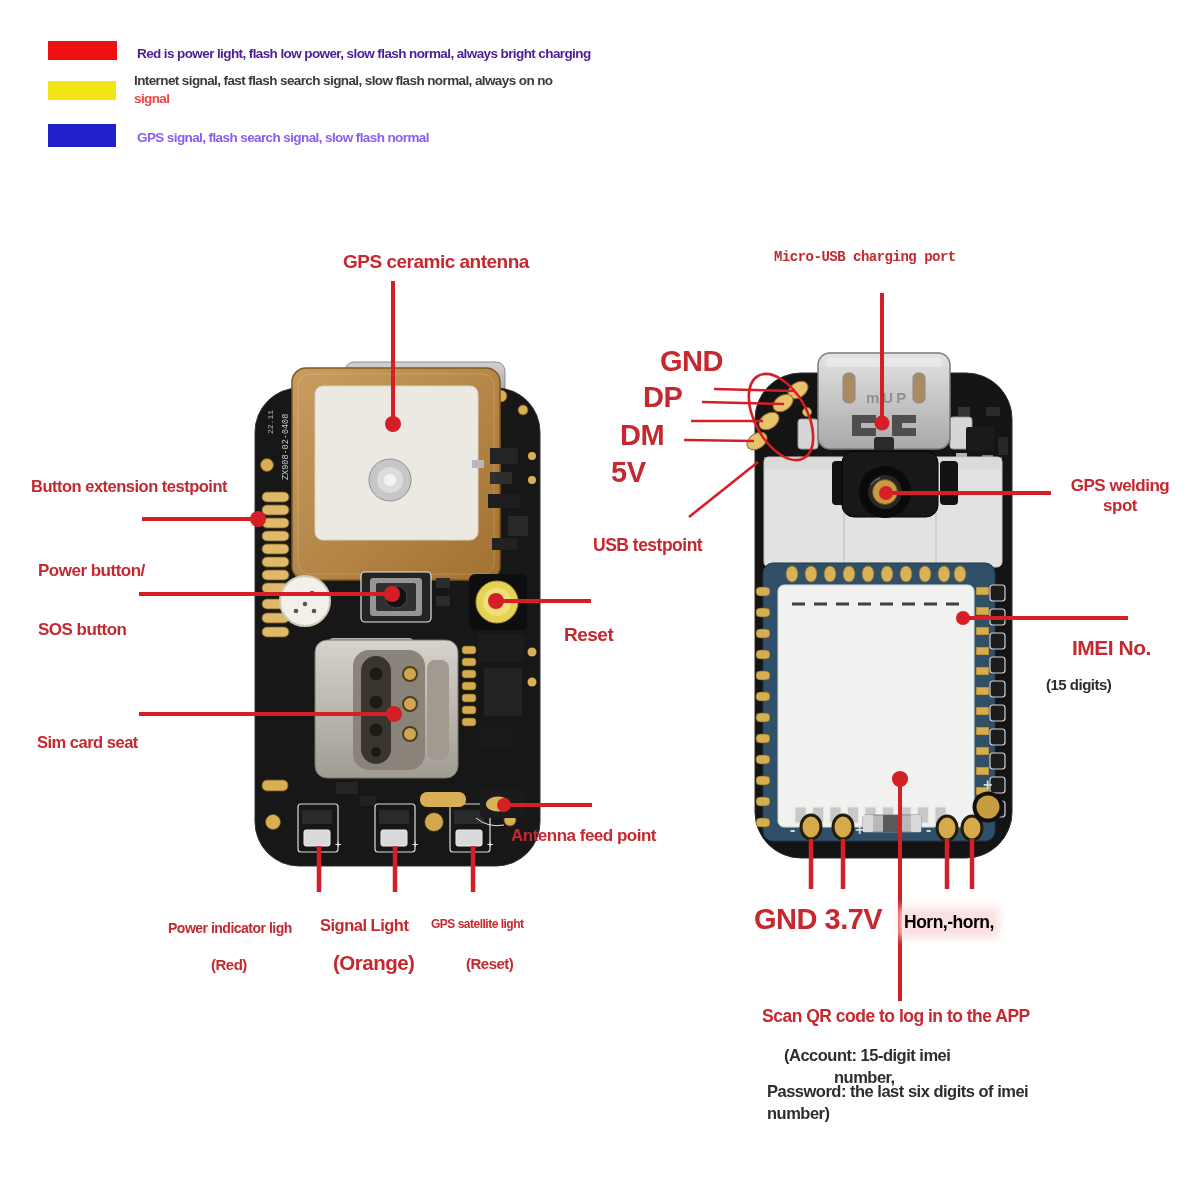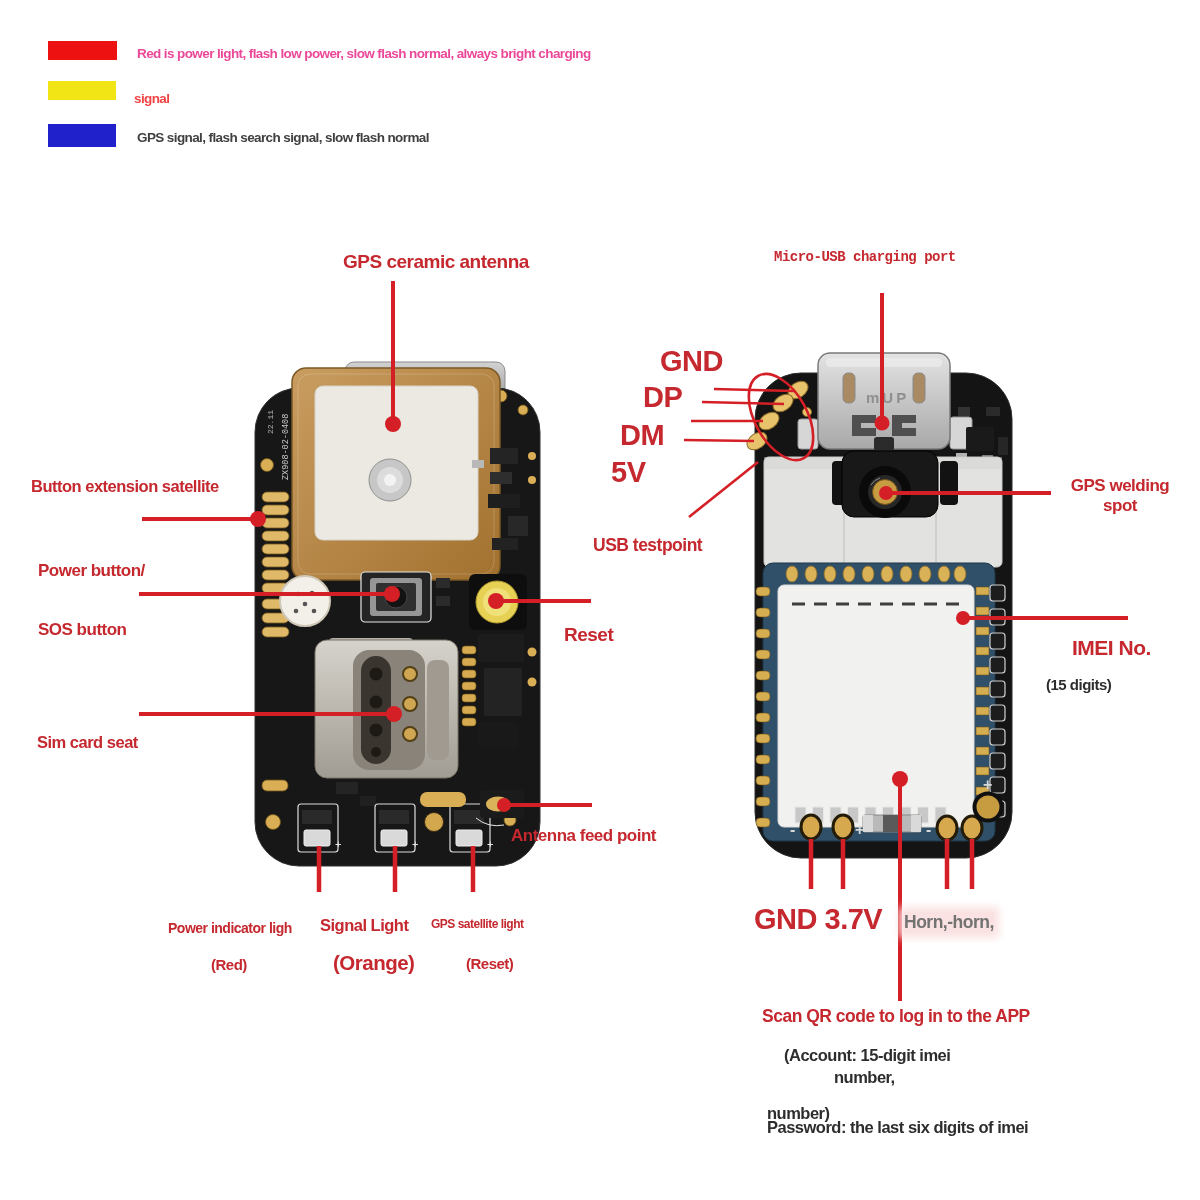--- a/index.html
+++ b/index.html
@@ -4,35 +4,36 @@
 <style>
   html,body{margin:0;padding:0;background:#ffffff;}
   .canvas{position:relative;width:1200px;height:1200px;background:#ffffff;overflow:hidden;
           font-family:"Liberation Sans",sans-serif;}
   .lbl{position:absolute;font-weight:bold;color:#c5282e;letter-spacing:-0.5px;white-space:nowrap;}
   .dk{color:#2d2d2d;}
   .sw{position:absolute;}
   .legend-text{position:absolute;font-weight:bold;font-size:13.5px;letter-spacing:-0.6px;line-height:17px;}
   svg.board{position:absolute;}
   svg.overlay{position:absolute;left:0;top:0;pointer-events:none;}
-  .horn-hl{background:#fbe2e2;box-shadow:0 0 8px 5px #fbe2e2;color:#737373;text-align:right;}
+  .horn-hl{background:#fbe2e2;box-shadow:0 0 8px 5px #fbe2e2;color:#000000;text-align:right;}
 </style>
 </head>
 <body>
 
 <div class="canvas">
 
   <div class="sw" style="left:48px;top:41px;width:69px;height:19px;background:#ee1111;"></div>
-  <div class="legend-text" style="left:137px;top:45px;color:#ec4899;">Red is power light, flash low power, slow flash normal, always bright charging</div>
+  <div class="legend-text" style="left:137px;top:45px;color:#4c1d95;">Red is power light, flash low power, slow flash normal, always bright charging</div>
 
   <div class="sw" style="left:48px;top:81px;width:68px;height:19px;background:#f2e515;"></div>
+  <div class="legend-text" style="left:134px;top:72px;color:#3a3a3a;">Internet signal, fast flash search signal, slow flash normal, always on no</div>
   <div class="legend-text" style="left:134px;top:90px;color:#ef4444;">signal</div>
 
   <div class="sw" style="left:48px;top:124px;width:68px;height:23px;background:#2121cb;"></div>
-  <div class="legend-text" style="left:137px;top:129px;color:#404040;">GPS signal, flash search signal, slow flash normal</div>
+  <div class="legend-text" style="left:137px;top:129px;color:#8b5cf6;">GPS signal, flash search signal, slow flash normal</div>
 
   <svg class="board" style="left:240px;top:352px;" width="315" height="525" viewBox="0 0 315 525">
     <defs>
       <linearGradient id="gAnt" x1="0" y1="0" x2="1" y2="1">
         <stop offset="0" stop-color="#c99d60"></stop>
           <stop offset="1" stop-color="#a2712f"></stop>
       </linearGradient>
       <linearGradient id="gMetal" x1="0" y1="0" x2="0" y2="1">
         <stop offset="0" stop-color="#d6d3cc"></stop>
           <stop offset="1" stop-color="#a19c93"></stop>
@@ -365,21 +366,21 @@
       <line x1="900" y1="779" x2="900" y2="1001" stroke-width="4"></line>
       <circle cx="900" cy="779" r="8" stroke="none"></circle>
       <line x1="811" y1="839" x2="811" y2="889" stroke-width="4.5"></line>
       <line x1="843" y1="839" x2="843" y2="889" stroke-width="4.5"></line>
       <line x1="947" y1="839" x2="947" y2="889" stroke-width="4.5"></line>
       <line x1="972" y1="839" x2="972" y2="889" stroke-width="4.5"></line>
     </g>
   </svg>
 
   <div class="lbl" style="left:343px;top:251px;font-size:19px;">GPS ceramic antenna</div>
-  <div class="lbl" style="left:31px;top:477px;font-size:16.5px;">Button extension satellite</div>
+  <div class="lbl" style="left:31px;top:477px;font-size:16.5px;">Button extension testpoint</div>
   <div class="lbl" style="left:38px;top:561px;font-size:17px;">Power button/</div>
   <div class="lbl" style="left:38px;top:620px;font-size:17px;">SOS button</div>
   <div class="lbl" style="left:37px;top:733px;font-size:16.5px;">Sim card seat</div>
   <div class="lbl" style="left:564px;top:624px;font-size:19px;">Reset</div>
   <div class="lbl" style="left:511px;top:826px;font-size:17px;">Antenna feed point</div>
   <div class="lbl" style="left:168px;top:920px;font-size:14px;">Power indicator ligh</div>
   <div class="lbl" style="left:320px;top:916px;font-size:16.5px;">Signal Light</div>
   <div class="lbl" style="left:407px;top:917px;font-size:12px;margin-left:24px;">GPS satellite light</div>
   <div class="lbl" style="left:211px;top:956px;font-size:15px;">(Red)</div>
   <div class="lbl" style="left:333px;top:951px;font-size:20.5px;">(Orange)</div>
@@ -395,16 +396,16 @@
     <span>GPS welding</span><br>
     <span>spot</span>
   </div>
   <div class="lbl" style="left:1072px;top:636px;font-size:21px;">IMEI No.</div>
   <div class="lbl dk" style="left:1046px;top:676px;font-size:15px;">(15 digits)</div>
   <div class="lbl" style="left:754px;top:903px;font-size:29px;">GND 3.7V</div>
   <div class="lbl horn-hl" style="left:904px;top:912px;font-size:17.5px;">Horn,-horn,</div>
   <div class="lbl" style="left:762px;top:1006px;font-size:17.5px;">Scan QR code to log in to the APP</div>
   <div class="lbl dk" style="left:784px;top:1046px;font-size:16.5px;">(Account: 15-digit imei</div>
   <div class="lbl dk" style="left:786px;top:1068px;font-size:16.5px;margin-left:48px;">number,</div>
-  <div class="lbl dk" style="left:767px;top:1082px;font-size:16.5px;margin-top:36px;">Password: the last six digits of imei</div>
+  <div class="lbl dk" style="left:767px;top:1082px;font-size:16.5px;">Password: the last six digits of imei</div>
   <div class="lbl dk" style="left:767px;top:1104px;font-size:16.5px;">number)</div>
 
 </div>
 
 </body></html>

